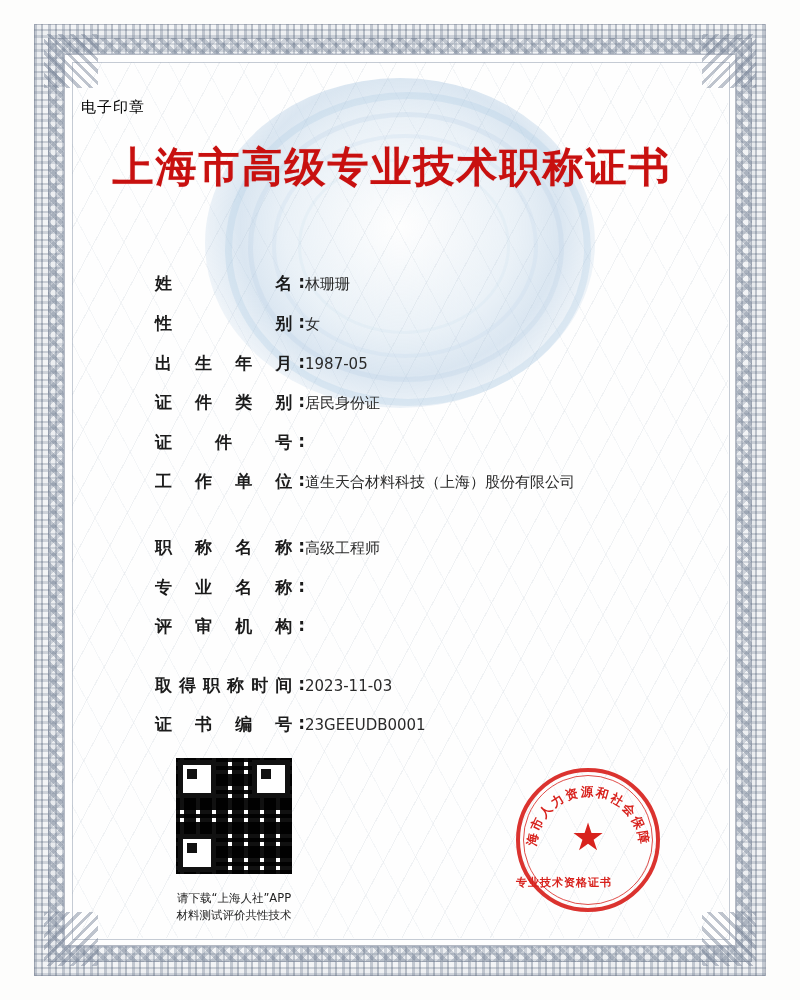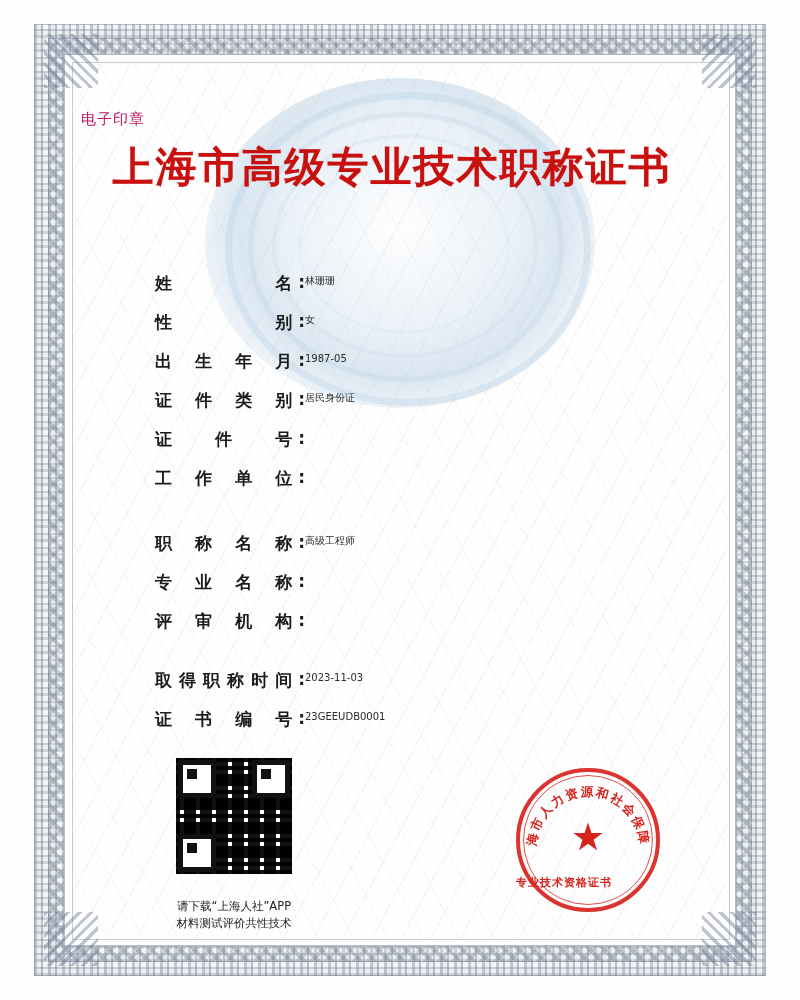--- a/index.html
+++ b/index.html
@@ -164,21 +164,21 @@
     font-weight: bold;
     color: #1b1b1b;
     letter-spacing: 0;
     display: flex;
     justify-content: space-between;
   }
   .row .label .colon { font-weight: bold; }
   .row .label .chars { display: flex; flex: 1; justify-content: space-between; padding-right: 6px; }
   .row .value {
     font-family: "DejaVu Sans", "Liberation Sans", sans-serif;
-    font-size: 10px;
+    font-size: 15px;
     color: #2a2a2a;
     line-height: 1.45;
     padding-top: 2px;
     white-space: pre-line;
     text-align: center;
   }
 
   .group-gap { height: 26px; }
   .group-gap-sm { height: 20px; }
 
@@ -214,21 +214,21 @@
     content: "";
     position: absolute;
     left: 4px; top: 4px;
     width: 10px; height: 10px;
     background: #111;
   }
   .qr-eye.tl { left: 2px;  top: 2px; }
   .qr-eye.tr { right: 2px; top: 2px; }
   .qr-eye.bl { left: 2px;  bottom: 2px; }
   .qr-caption {
-    margin-top: 24px;
+    margin-top: 16px;
     font-family: "DejaVu Sans", "Liberation Sans", sans-serif;
     font-size: 11.5px;
     color: #222;
     line-height: 1.5;
   }
 
   
   .seal {
     position: absolute;
     left: 516px;
@@ -276,26 +276,26 @@
     bottom: 22px;
     color: #d8221d;
     font-family: "DejaVu Sans", "Liberation Sans", sans-serif;
     font-size: 11px;
     font-weight: bold;
     letter-spacing: 1px;
   }
   .seal-label {
     position: absolute;
     left: 38px;
-    top: 110px;
+    top: 98px;
     width: 150px;
     text-align: center;
     font-family: "DejaVu Sans", "Liberation Sans", sans-serif;
     font-size: 15px;
-    color: #be185d;
+    color: #000000;
     letter-spacing: 1px;
   }
 </style>
 </head>
 <body>
 
 <div class="certificate">
 
   <div class="border-outer"></div>
   <div class="border-mid"></div>
@@ -379,20 +379,21 @@
     <div class="row">
       <div class="label">
         <span class="chars">
           <span>工</span>
             <span>作</span>
             <span>单</span>
             <span>位</span>
         </span>
           <span class="colon">:</span>
       </div>
+      <div class="value">道生天合材料科技（上海）股份有限公司</div>
     </div>
 
     <div class="group-gap"></div>
 
     <div class="row">
       <div class="label">
         <span class="chars">
           <span>职</span>
             <span>称</span>
             <span>名</span>

